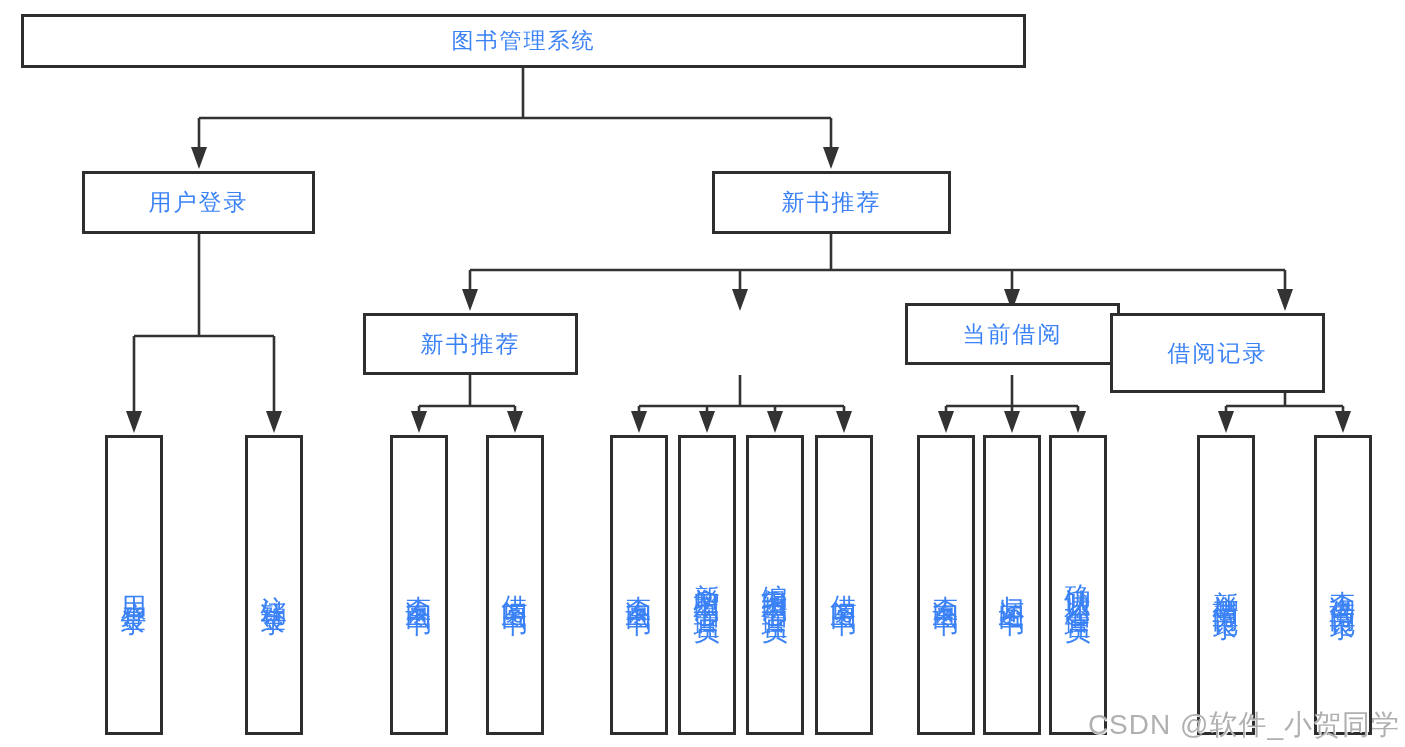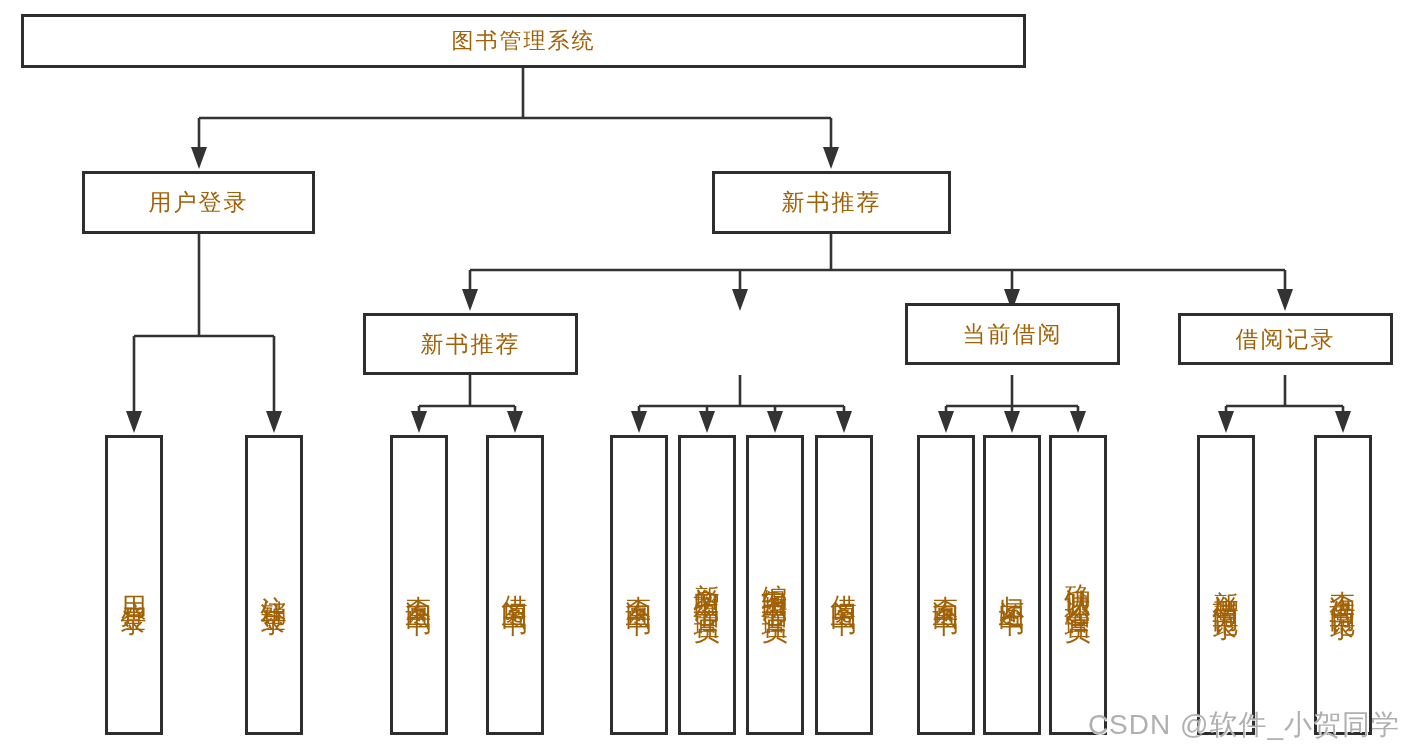--- a/index.html
+++ b/index.html
@@ -20,21 +20,21 @@
     left: 0; top: 0;
     width: 1405px;
     height: 747px;
     z-index: 1;
   }
   .node {
     position: absolute;
     box-sizing: border-box;
     background: #ffffff;
     border: 3px solid #2e2e2e;
-    color: #a16207;
+    color: #3b82f6;
     display: flex;
     align-items: center;
     justify-content: center;
     z-index: 2;
   }
   .h-node {
     font-size: 23px;
     letter-spacing: 2px;
     white-space: nowrap;
   }
@@ -51,21 +51,21 @@
     height: 300px;
     line-height: 1;
   }
   
   .n-login { left: 82px;  top: 171px; width: 233px; height: 63px; }
   .n-mgmt  { left: 712px; top: 171px; width: 239px; height: 63px; }
   
   .n-m1 { left: 363px;  top: 313px; width: 215px; height: 62px; }
   .n-m2 { left: 633px;  top: 313px; width: 215px; height: 62px; }
   .n-m3 { left: 905px;  top: 303px; width: 215px; height: 62px; }
-  .n-m4 { left: 1178px; top: 313px; width: 215px; height: 52px; }
+  .n-m4 { left: 1110px; top: 313px; width: 215px; height: 80px; }
   
   .n-l1  { left: 105px;  }
   .n-l2  { left: 245px;  }
   .n-l3  { left: 390px;  }
   .n-l4  { left: 486px;  }
   .n-l5  { left: 610px;  }
   .n-l6  { left: 678px;  }
   .n-l7  { left: 746px;  }
   .n-l8  { left: 815px;  }
   .n-l9  { left: 917px;  }

